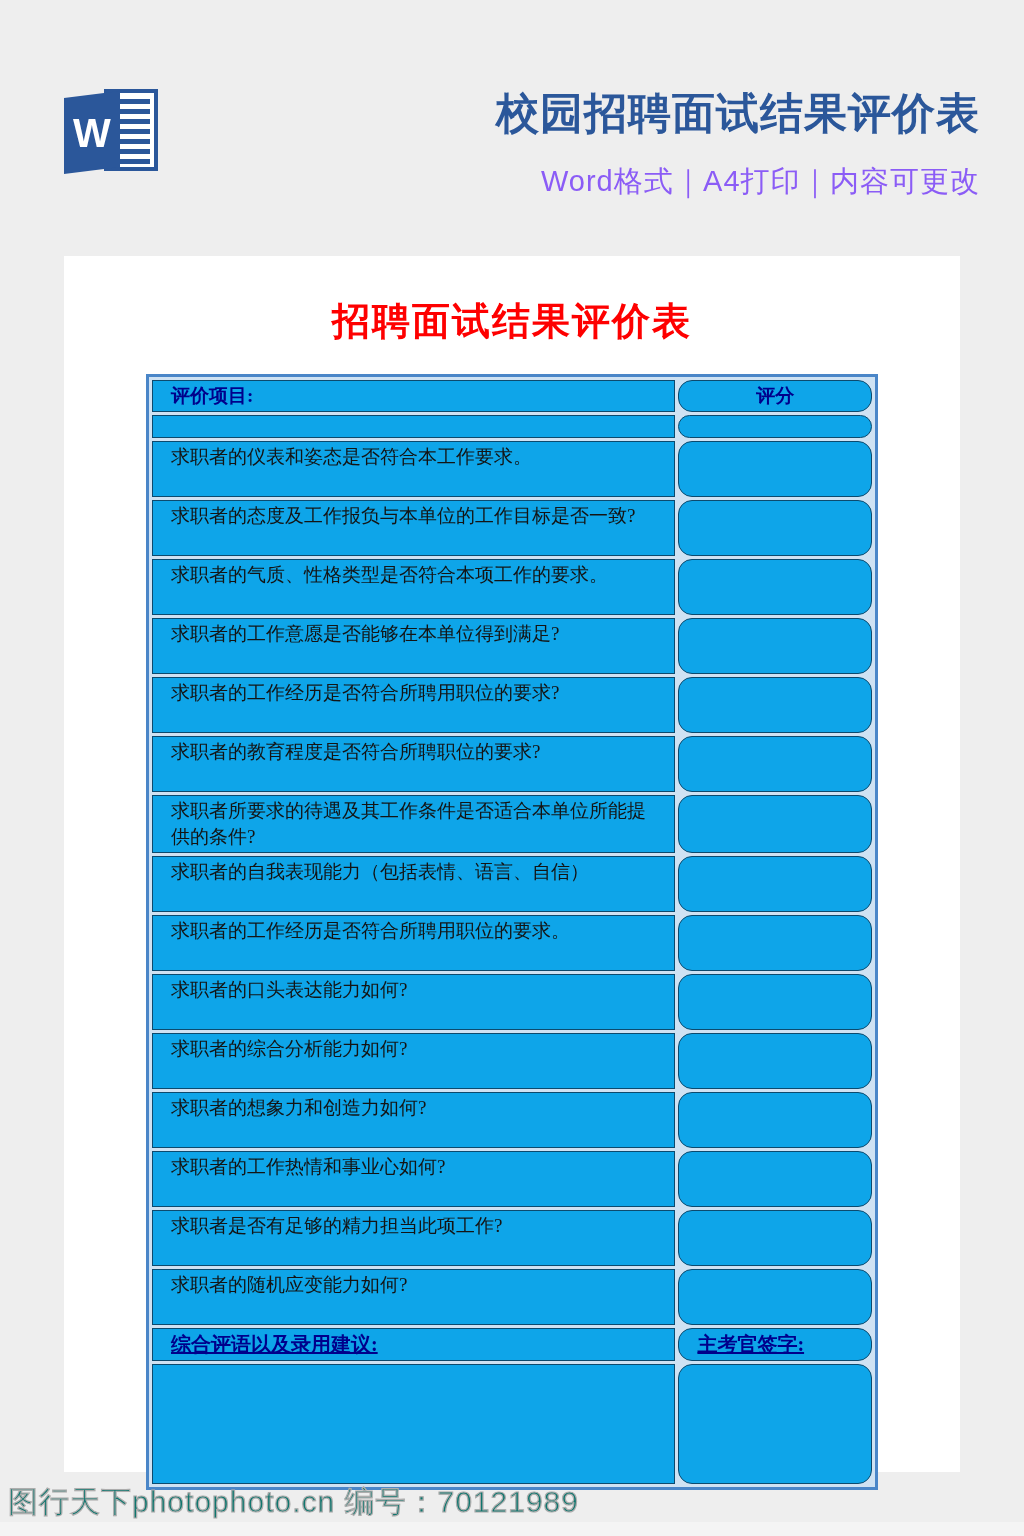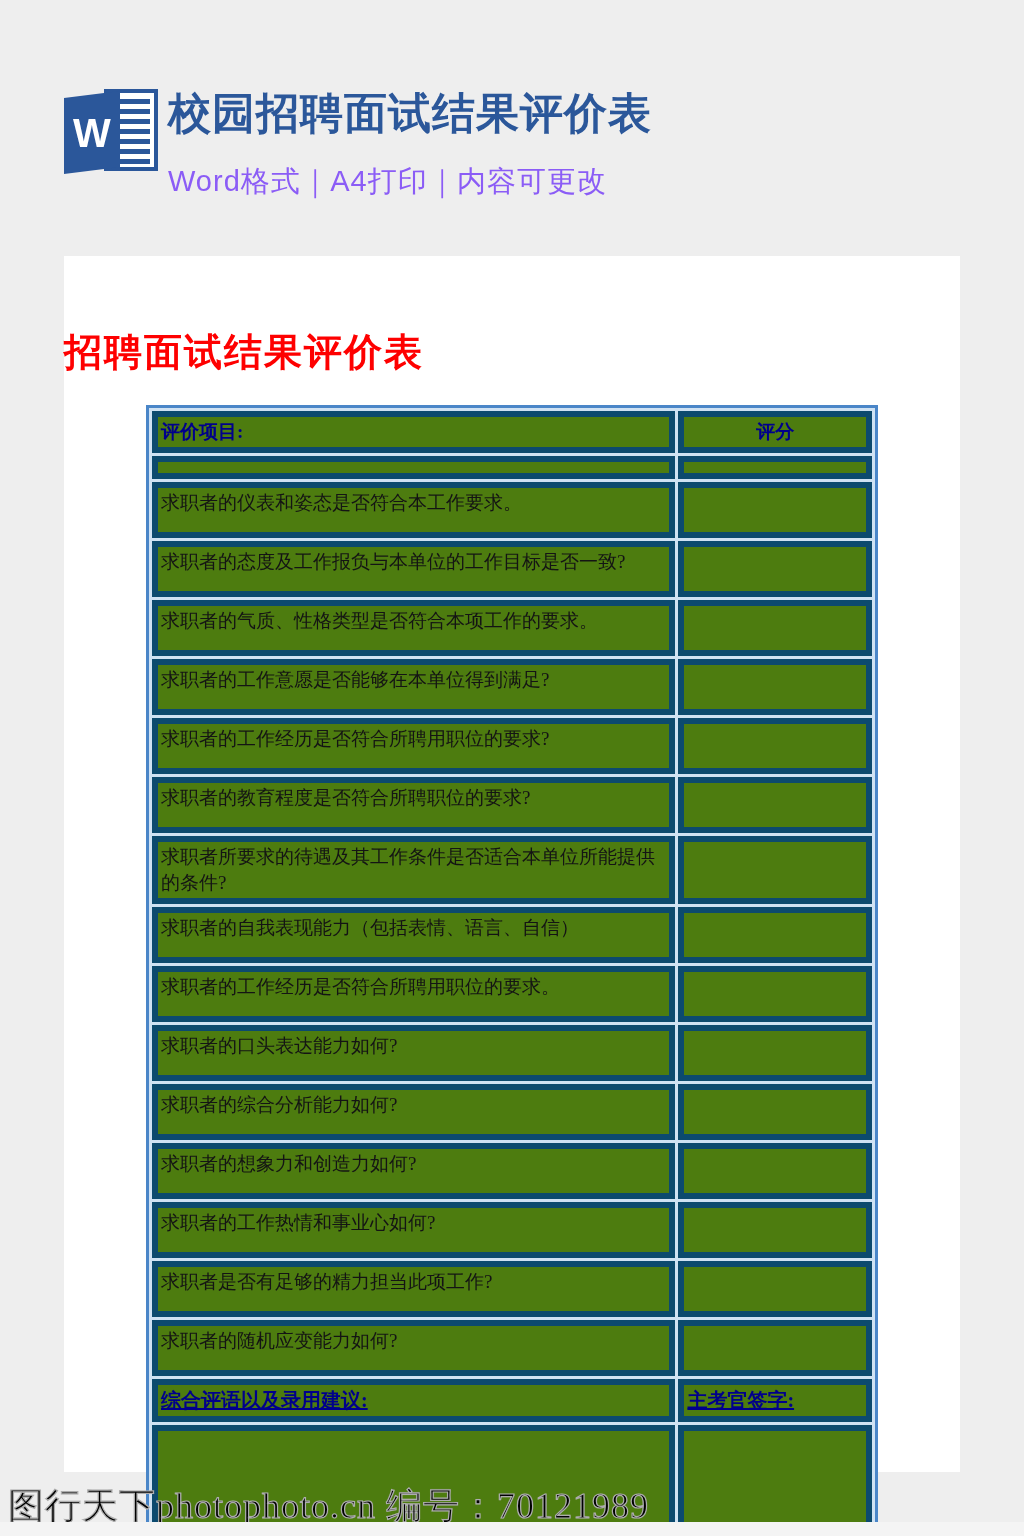--- a/index.html
+++ b/index.html
@@ -7,73 +7,72 @@
   body {
     position:relative;
     background:#EEEEEE;
     font-family:"Liberation Sans", sans-serif;
     overflow:hidden;
   }
 
   
   .top-header { position:absolute; top:0; left:0; width:1024px; height:256px; background:#EEEEEE; }
   .word-icon { position:absolute; left:62px; top:88px; width:98px; height:88px; }
-  .header-text { position:absolute; left:168px; top:84px; width:804px; text-align:left; }
+  .header-text { position:absolute; left:176px; top:84px; width:804px; text-align:right; }
   .header-title {
     font-size:43px; font-weight:bold; color:#2B579A; line-height:58px; letter-spacing:1px;
   }
   .header-subtitle {
     margin-top:20px; font-size:29px; color:#8b5cf6; letter-spacing:1px;
   }
 
   
   .page {
     position:absolute; left:64px; top:256px; width:896px; height:1216px;
     background:#FFFFFF;
   }
   .doc-title {
-    margin-top:70px; 
+    margin-top:39px; text-align:center;
     font-family:"Liberation Serif", serif;
     font-size:38px; font-weight:bold; color:#FE0000; line-height:52px; letter-spacing:2px;
   }
 
   
   table.eval {
     margin:27px auto 0 auto;
     width:732px; table-layout:fixed;
     border-collapse:separate; border-spacing:3px;
     background:#CFE2F3;
     border:3px solid #4A86C8;
   }
   table.eval td {
-    background:#4d7c0f;
-    border:6px solid #0c4a6e;
+    background:#0ea5e9;
+    border:1px solid #0c4a6e;
     font-family:"Liberation Serif", serif;
     font-size:19px; color:#141414;
-    padding:2px 3px;
+    padding:2px 18px;
     vertical-align:top;
     overflow:hidden;
   }
   td.c1 { width:73%; }
-  td.c2 { width:27%; }
+  td.c2 { width:27%;border-radius:14px; }
   tr.head td { height:31px; vertical-align:middle; font-weight:bold; color:#00008B; }
   tr.head td.c2 { text-align:center; }
   tr.empty td { height:23px; }
   tr.q td { height:56px; }
   tr.sum td { height:31px; vertical-align:middle; font-weight:bold; color:#00008B; font-size:20px;text-decoration:underline; }
   tr.big td { height:120px; }
 
   
   .watermark {
     position:absolute; left:8px; top:1482px;
-    font-size:36px; letter-spacing:1px;
-    color:#000000;
+    font-size:30px; letter-spacing:1px;
+    color:#0f766e;
     -webkit-text-stroke:1.2px #ADADAD;
     text-shadow:0 0 1px #BDBDBD;
-    font-family:Liberation Serif, serif;
   }
   .bottom-strip { position:absolute; left:0; bottom:0; width:1024px; height:14px; background:#F4F4F4; }
 </style>
 </head>
 <body>
 
 <div class="top-header">
   <svg class="word-icon" viewBox="0 0 98 88" xmlns="http://www.w3.org/2000/svg">
     <rect x="44" y="3" width="50" height="78" fill="#FFFFFF" stroke="#2B579A" stroke-width="4"></rect>
     <g fill="#2B579A">

